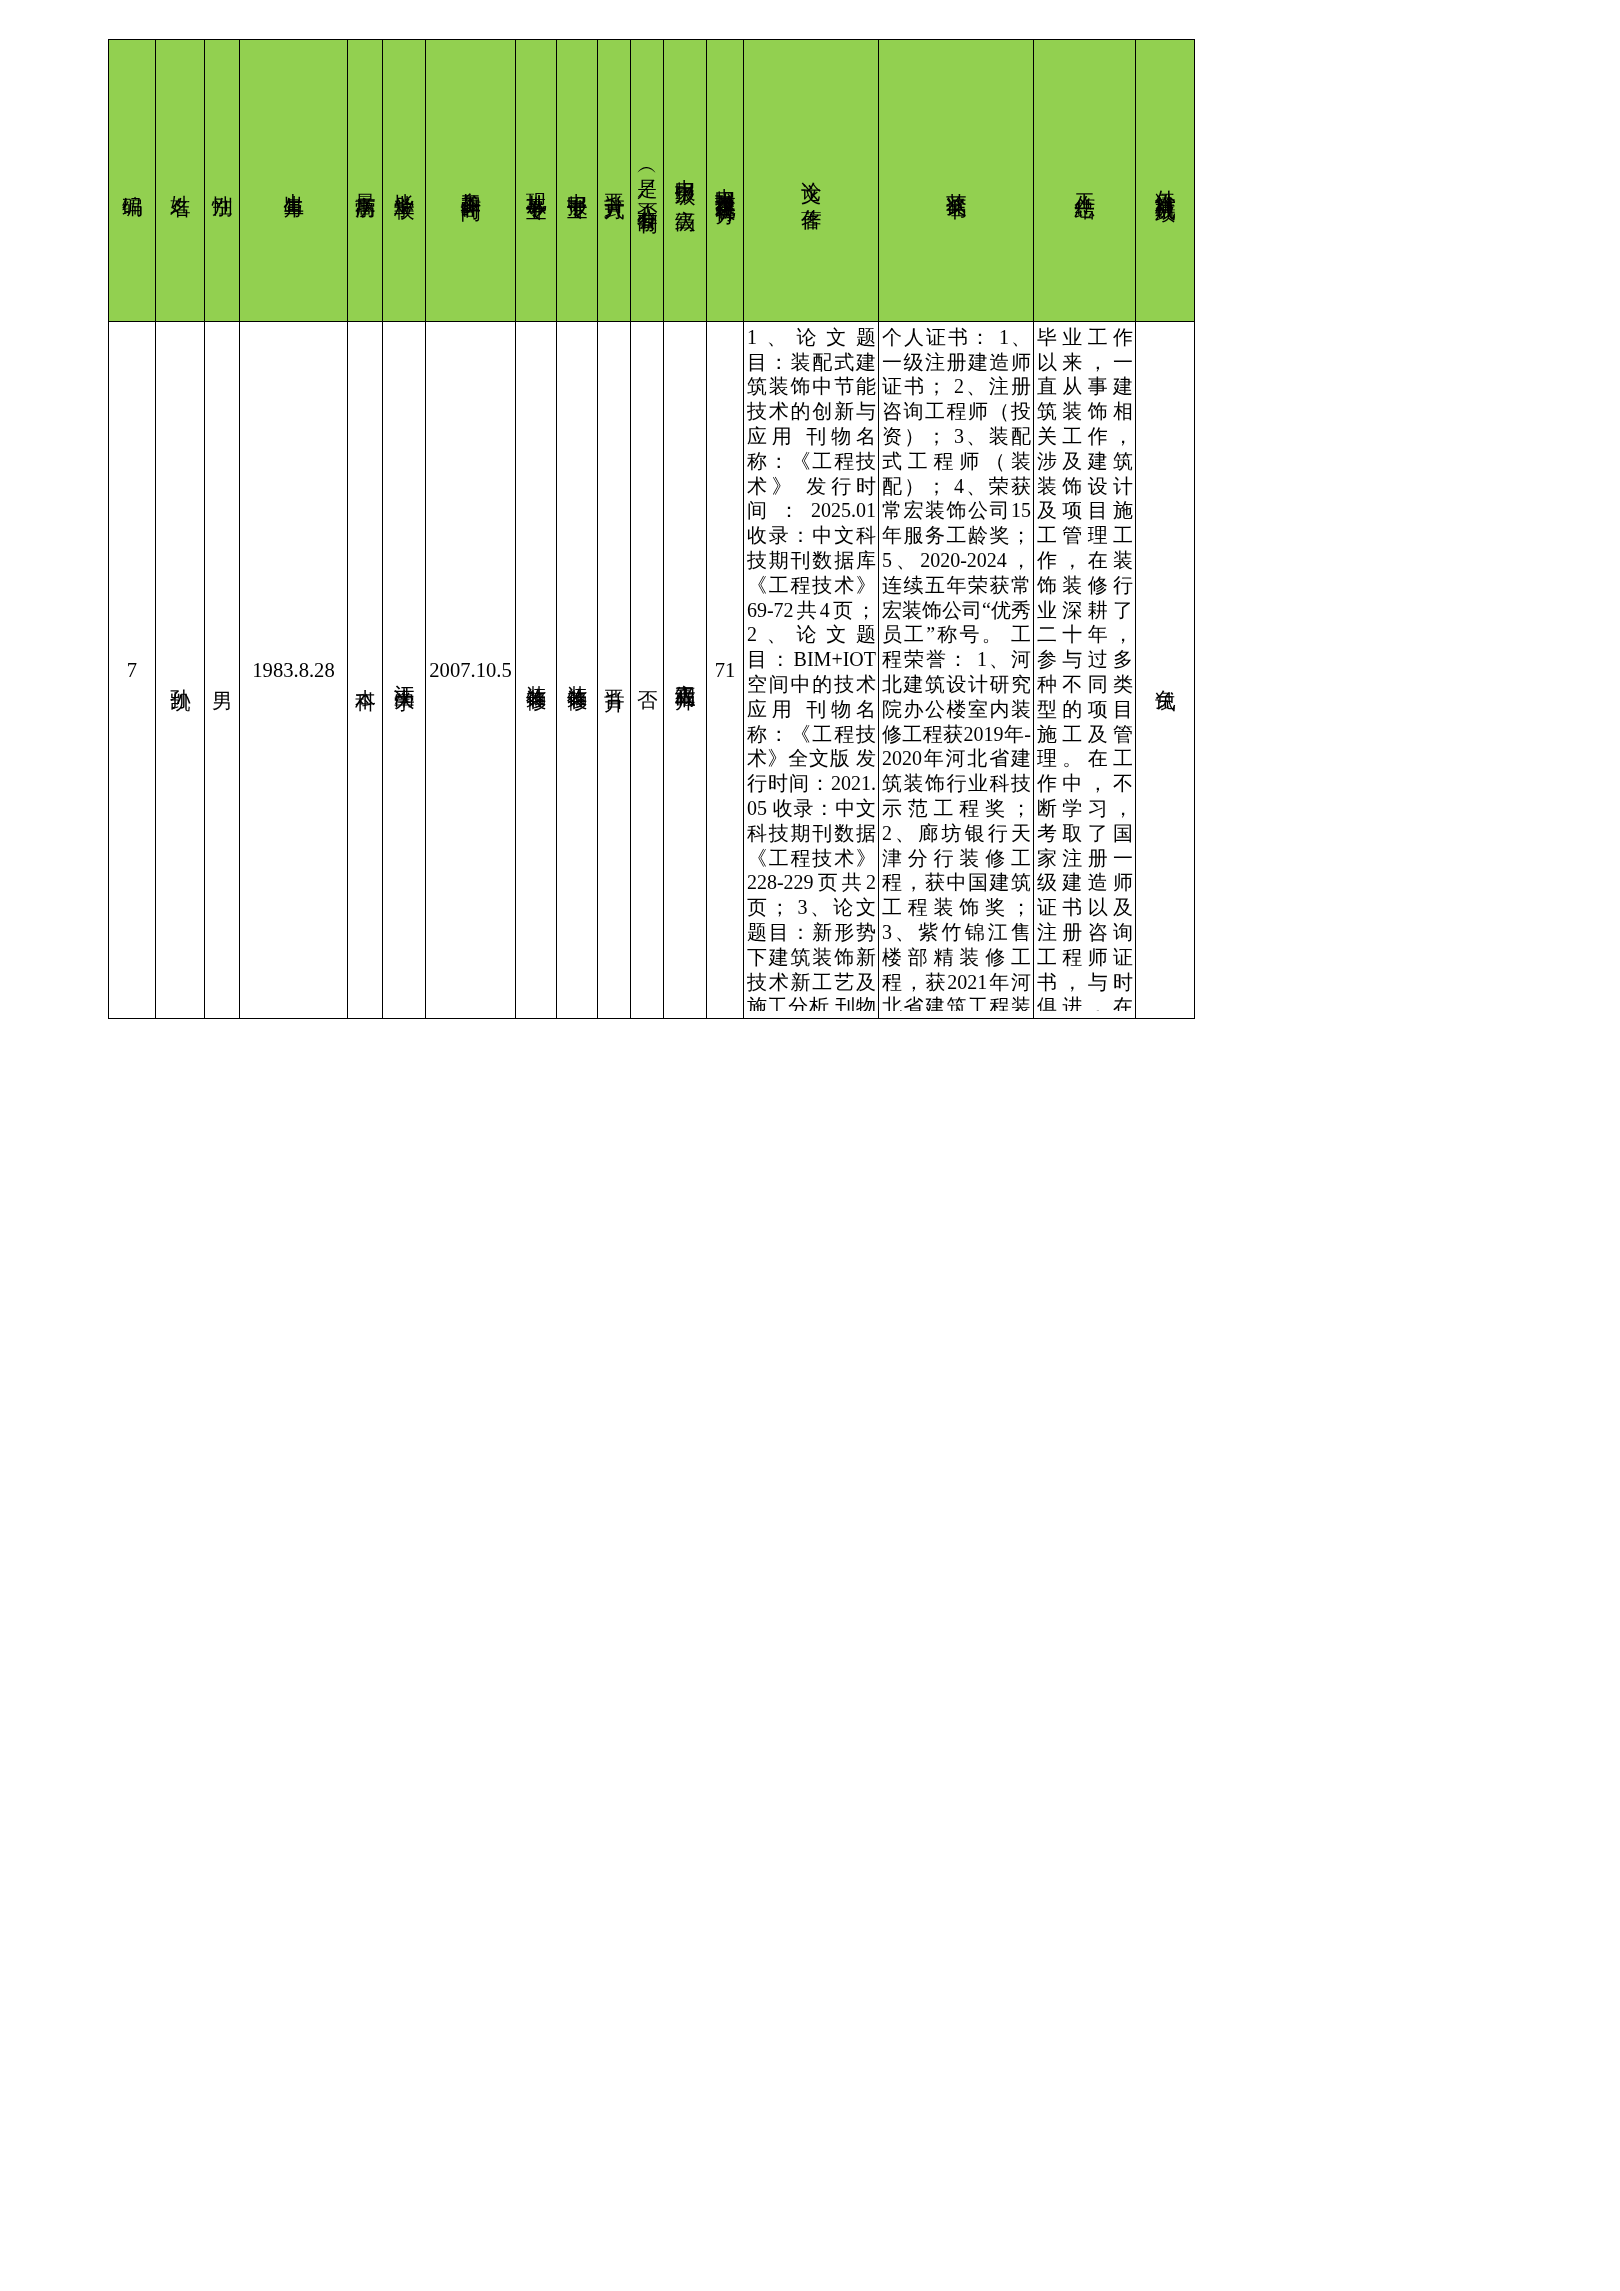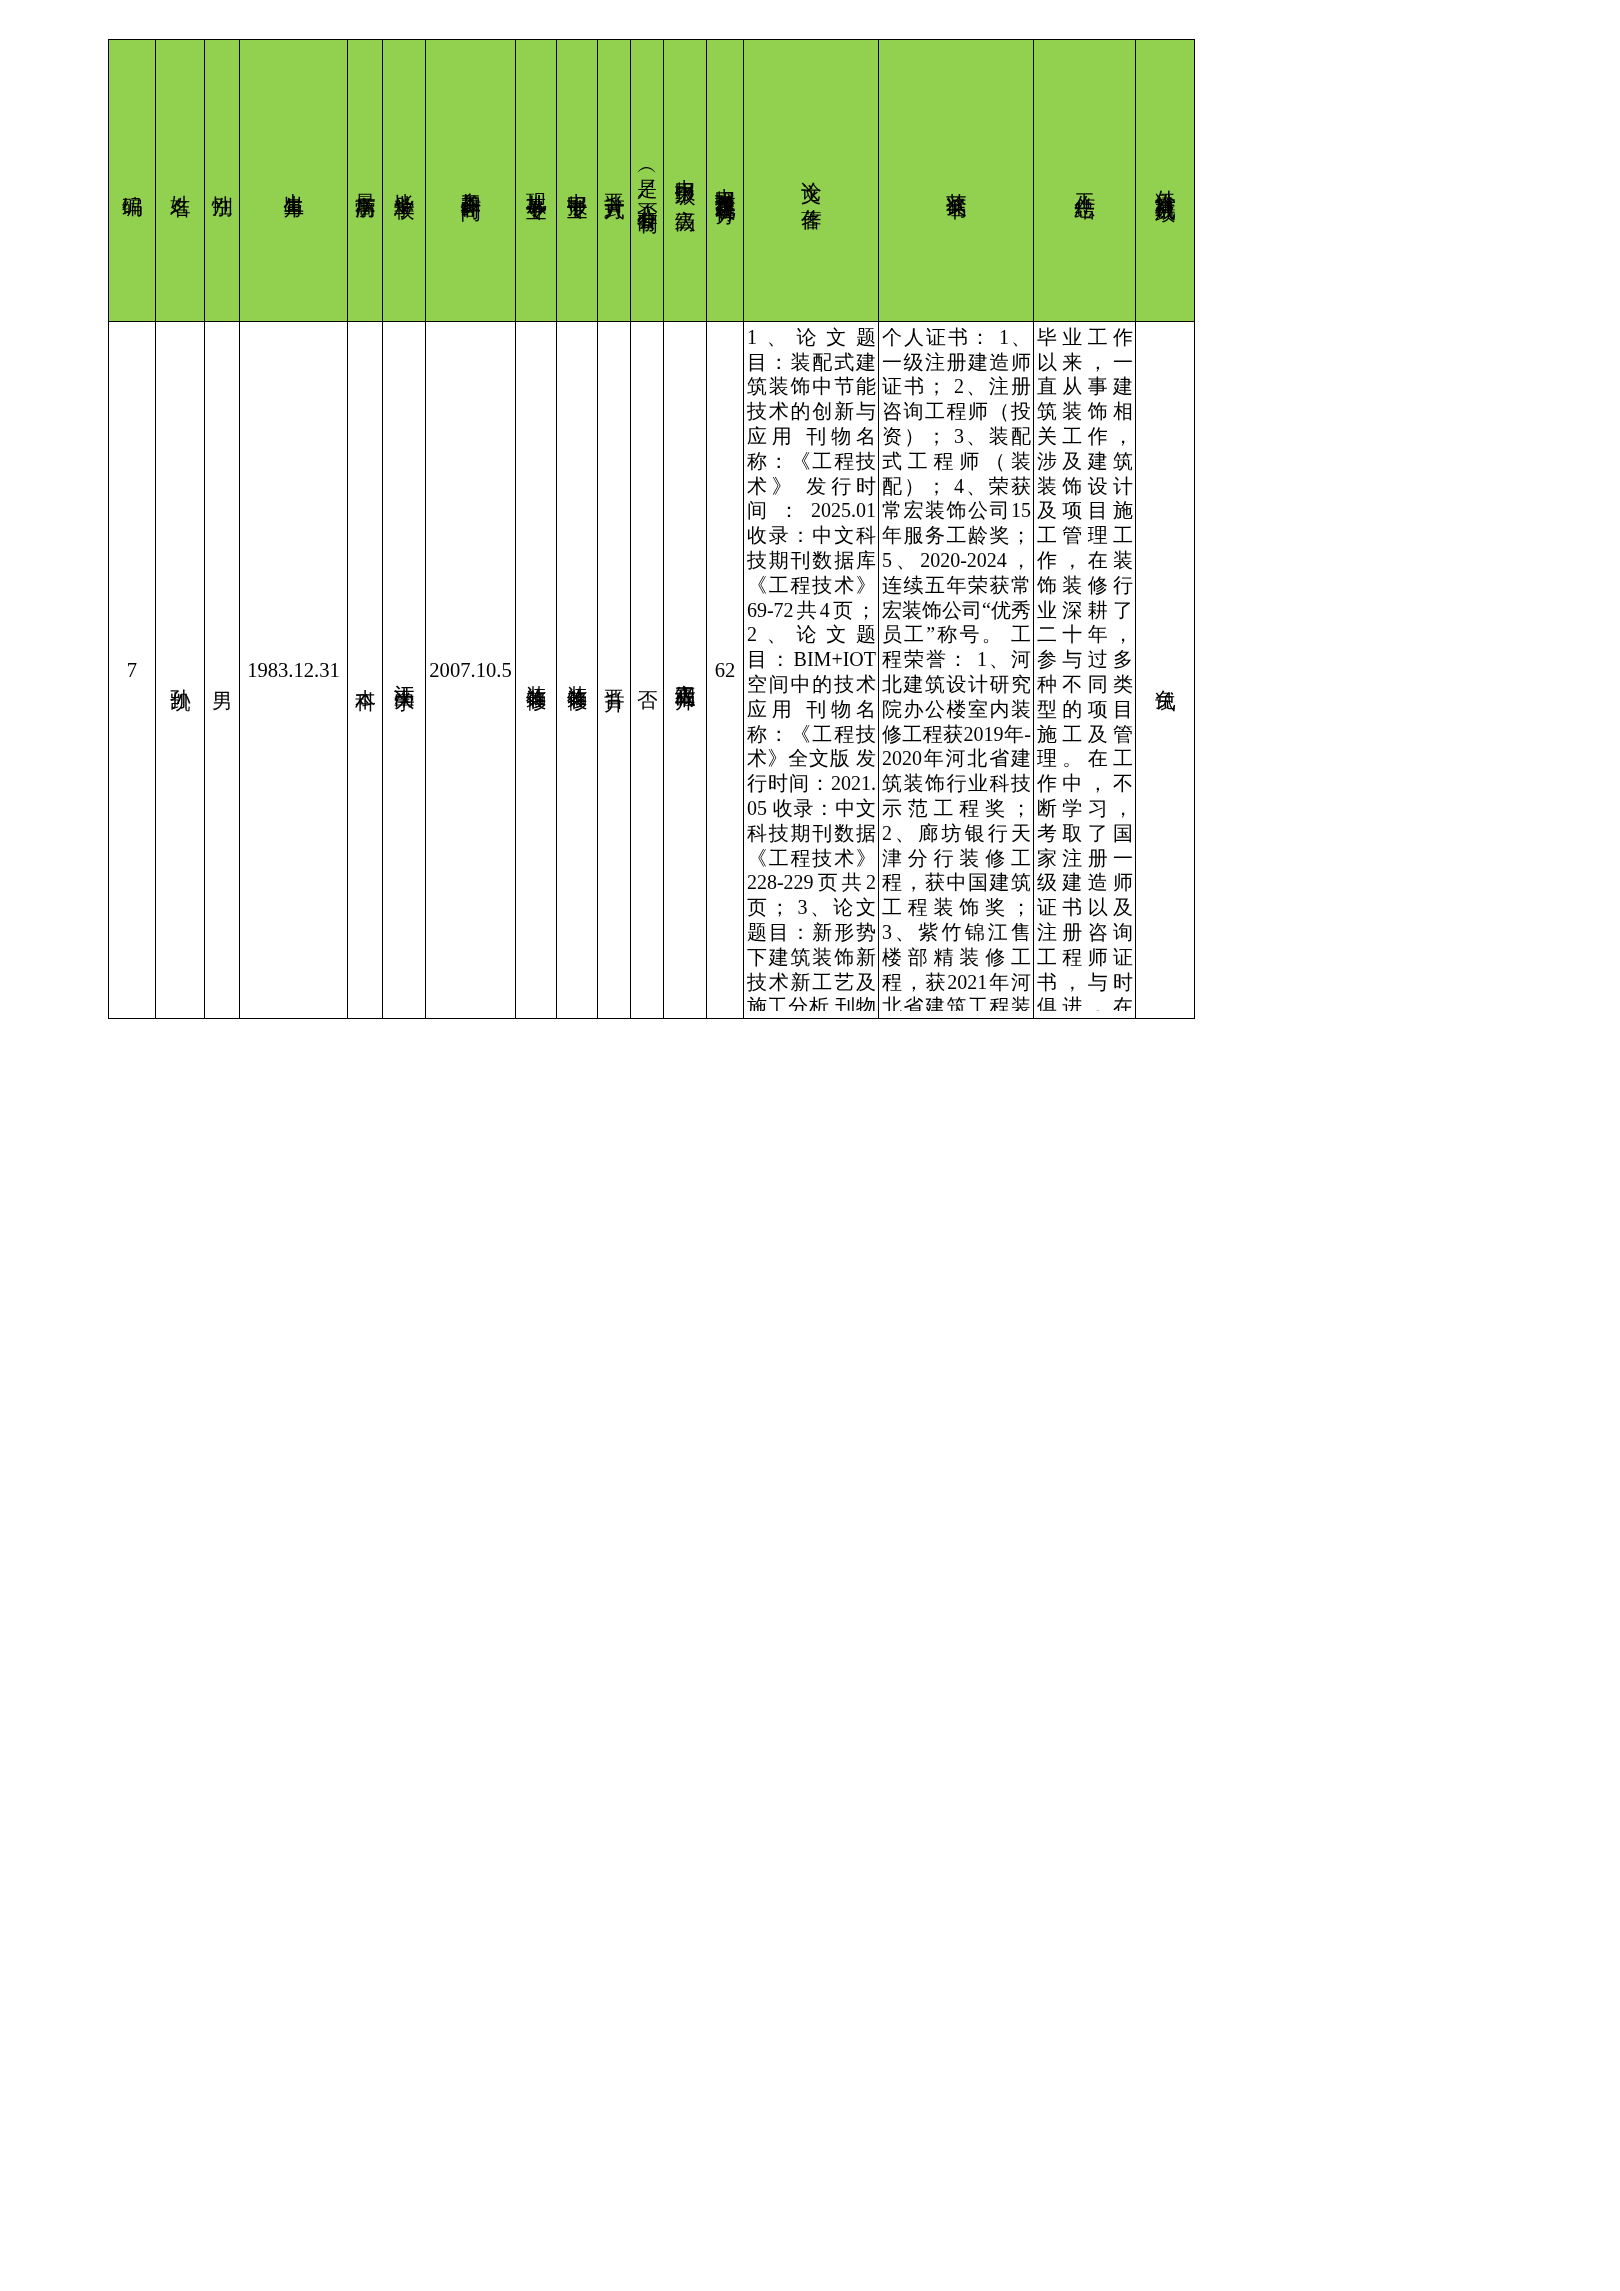--- a/index.html
+++ b/index.html
@@ -218,30 +218,30 @@
               <span class="vtxt">外语计算机成绩</span>
             </div>
           </td>
       </tr>
     </thead>
     <tbody>
       <tr class="data-row">
         <td class="center-mid"><span class="num">7</span></td>
         <td class="center-mid"><span class="vcell">孙凯</span></td>
         <td class="center-mid"><span class="vcell">男</span></td>
-        <td class="center-mid"><span class="num">1983.12.31</span></td>
+        <td class="center-mid"><span class="num">1983.8.28</span></td>
         <td class="center-mid"><span class="vcell">本科</span></td>
         <td class="center-mid"><span class="vcell">江南大学</span></td>
         <td class="center-mid"><span class="num">2007.10.5</span></td>
         <td class="center-mid"><span class="vcell">装饰装修</span></td>
         <td class="center-mid"><span class="vcell">装饰装修</span></td>
         <td class="center-mid"><span class="vcell">晋升</span></td>
         <td class="center-mid"><span class="vcell">否</span></td>
         <td class="center-mid"><span class="vcell">高级工程师</span></td>
-        <td class="center-mid"><span class="num">62</span></td>
+        <td class="center-mid"><span class="num">71</span></td>
         <td>
             <span class="longtext">1、论文题目：装配式建筑装饰中节能技术的创新与应用 刊物名称：《工程技术》 发行时间：2025.01 收录：中文科技期刊数据库《工程技术》69-72共4页； 2、论文题目：BIM+IOT空间中的技术应用 刊物名称：《工程技术》全文版 发行时间：2021.05 收录：中文科技期刊数据《工程技术》228-229页共2页； 3、论文题目：新形势下建筑装饰新技术新工艺及施工分析 刊物名称：《工程技术》 发行时间：2017.04 收录：中文科技</span>
           </td>
         <td>
             <span class="longtext">个人证书： 1、一级注册建造师证书； 2、注册咨询工程师（投资）； 3、装配式工程师（装配）； 4、荣获常宏装饰公司15年服务工龄奖； 5、2020-2024，连续五年荣获常宏装饰公司“优秀员工”称号。 工程荣誉： 1、河北建筑设计研究院办公楼室内装修工程获2019年-2020年河北省建筑装饰行业科技示范工程奖； 2、廊坊银行天津分行装修工程，获中国建筑工程装饰奖； 3、紫竹锦江售楼部精装修工程，获2021年河北省建筑工程装饰奖； 4、河北</span>
           </td>
         <td>
             <span class="longtext">毕业工作以来，一直从事建筑装饰相关工作，涉及建筑装饰设计及项目施工管理工作，在装饰装修行业深耕了二十年，参与过多种不同类型的项目施工及管理。在工作中，不断学习，考取了国家注册一级建造师证书以及注册咨询工程师证书，与时俱进，在项目中充分运用智能化、BIM数字</span>
           </td>
         <td class="center-mid"><span class="vcell">免试</span></td>

